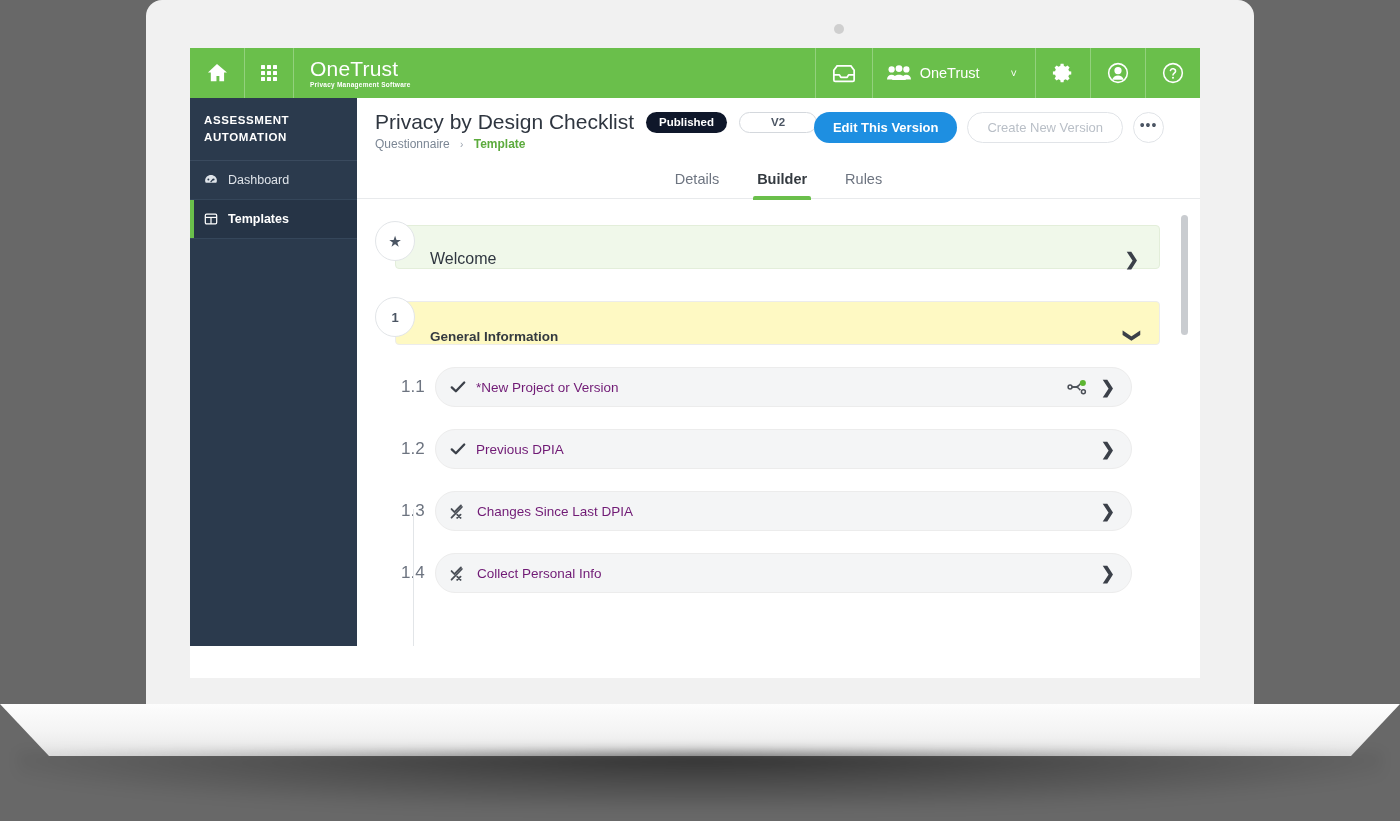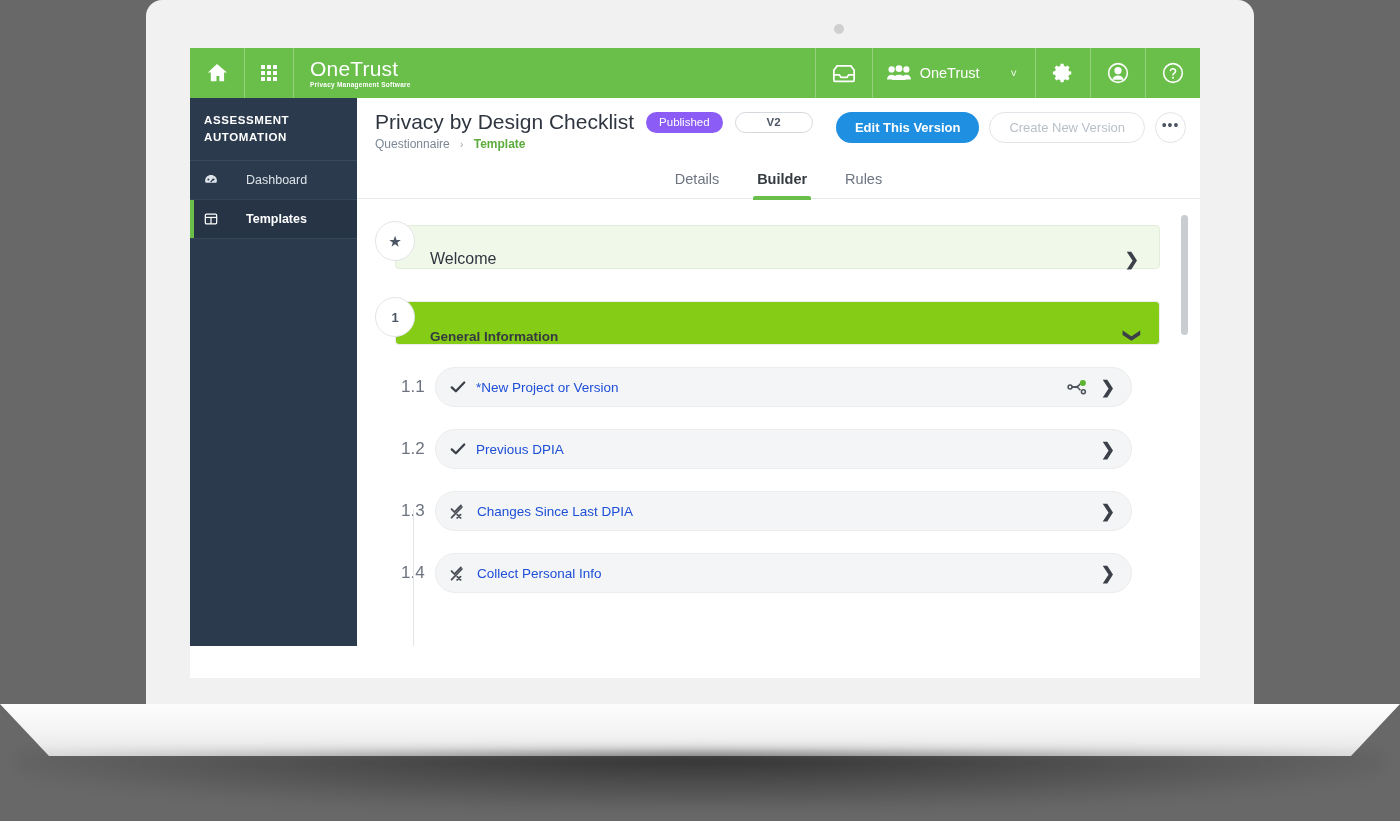--- a/index.html
+++ b/index.html
@@ -80,51 +80,51 @@
   .bodywrap { display: flex; height: 548px; }
 
   
   .sidebar { width: 167px; background: #2b3a4d; flex: none; }
   .side-title {
     color: #fff; font-size: 11.5px; font-weight: 700; letter-spacing: .6px;
     line-height: 1.5; padding: 14px 0 13px 14px;
     border-bottom: 1px solid #3a4a5e;
   }
   .side-item {
-    display: flex; align-items: center; gap: 28px;
+    display: flex; align-items: center; gap: 10px;
     height: 39px; padding-left: 14px; color: #dfe4ea; font-size: 12.5px;
     border-bottom: 1px solid #35465a; position: relative;
   }
   .side-item.active { background: #263446; color: #fff; font-weight: 700; }
   .side-item.active::before {
     content: ""; position: absolute; left: 0; top: 0; bottom: 0;
     width: 4px; background: #6abf4b;
   }
   .side-ico { width: 14px; height: 14px; display: block; }
 
   
   .main { flex: 1; background: #fff; display: flex; flex-direction: column; position: relative; }
 
   .page-head { padding: 12px 18px 0 18px; position: relative; }
   .ph-row { display: flex; align-items: center; }
   .ph-title { font-size: 21px; color: #2f3640; font-weight: 400; }
   .pill {
     margin-left: 12px; height: 21px; padding: 0 13px; border-radius: 11px;
     display: inline-flex; align-items: center; justify-content: center;
-    font-size: 11.5px; font-weight: 400; color: #fff; background: #8b5cf6;
+    font-size: 11.5px; font-weight: 700; color: #fff; background: #0f172a;
   }
   .pill.outline {
     background: #fff; color: #4b5563; border: 1px solid #d4d8dd; font-weight: 600;
     min-width: 78px;
   }
   .crumb { margin-top: 3px; font-size: 12px; color: #7b8694; }
   .crumb .sep { margin: 0 7px; color: #9aa3ae; font-size: 10px; }
   .crumb .cur { color: #5cab3d; font-weight: 700; }
 
-  .ph-actions { position: absolute; right: 14px; top: 14px; display: flex; align-items: flex-end; gap: 10px; }
+  .ph-actions { position: absolute; right: 36px; top: 14px; display: flex; align-items: flex-end; gap: 10px; }
   .btn-primary {
     background: #1e8fe1; color: #fff; border: none; border-radius: 16px;
     height: 31px; padding: 0 19px; font-size: 13px; font-weight: 700;
     font-family: inherit; cursor: pointer;
   }
   .btn-ghost {
     background: #fff; color: #b9bfc7; border: 1px solid #e1e4e8; border-radius: 16px;
     height: 31px; padding: 0 19px; font-size: 13px; font-family: inherit; cursor: pointer;
   }
   .btn-dots {
@@ -165,35 +165,35 @@
     width: 40px; height: 40px; border-radius: 50%; background: #fff;
     border: 1px solid #e2e5e8; display: flex; align-items: center; justify-content: center;
     font-size: 13px; color: #4b5563; font-weight: 600; flex: none; z-index: 2;
   }
   .sec-bar {
     flex: 1; height: 44px; margin-left: -20px; padding-left: 34px; padding-right: 20px;
     display: flex; align-items: flex-end; border-radius: 4px;
     font-size: 14.5px; color: #343a40; font-weight: 700; margin-top: 12px;
   }
   .sec-bar.welcome { background: #f0f8ea; border: 1px solid #e3eeda; font-weight: 400; font-size: 16px; color: #2f3640; }
-  .sec-bar.plain  { background: #84cc16; border: 1px solid #ececec; font-size: 13.5px; }
+  .sec-bar.plain  { background: #fef9c3; border: 1px solid #ececec; font-size: 13.5px; }
   .chev { margin-left: auto; color: #3b4049; font-size: 17px; font-weight: 700; line-height: 1; }
 
   .connector {
     position: absolute; left: 56px; top: 310px; width: 1px; height: 360px; background: #e2e5e8;
   }
 
   
   .q-row { display: flex; align-items: center; margin: 16px 68px 0 44px; }
   .q-num { width: 34px; font-size: 17px; color: #6d7480; flex: none; }
   .q-bar {
     flex: 1; height: 40px; border-radius: 20px; background: #f4f5f6; border: 1px solid #ececec;
     display: flex; align-items: center; padding: 0 16px 0 14px; gap: 10px;
   }
-  .q-label { font-size: 13.5px; color: #1d4ed8; }
+  .q-label { font-size: 13.5px; color: #701a75; }
   .q-icons { margin-left: auto; display: flex; align-items: center; gap: 14px; }
 
   svg { display: block; }
 </style>
 </head>
 <body>
 
 <div id="stage">
 
   <div class="laptop-lid">

